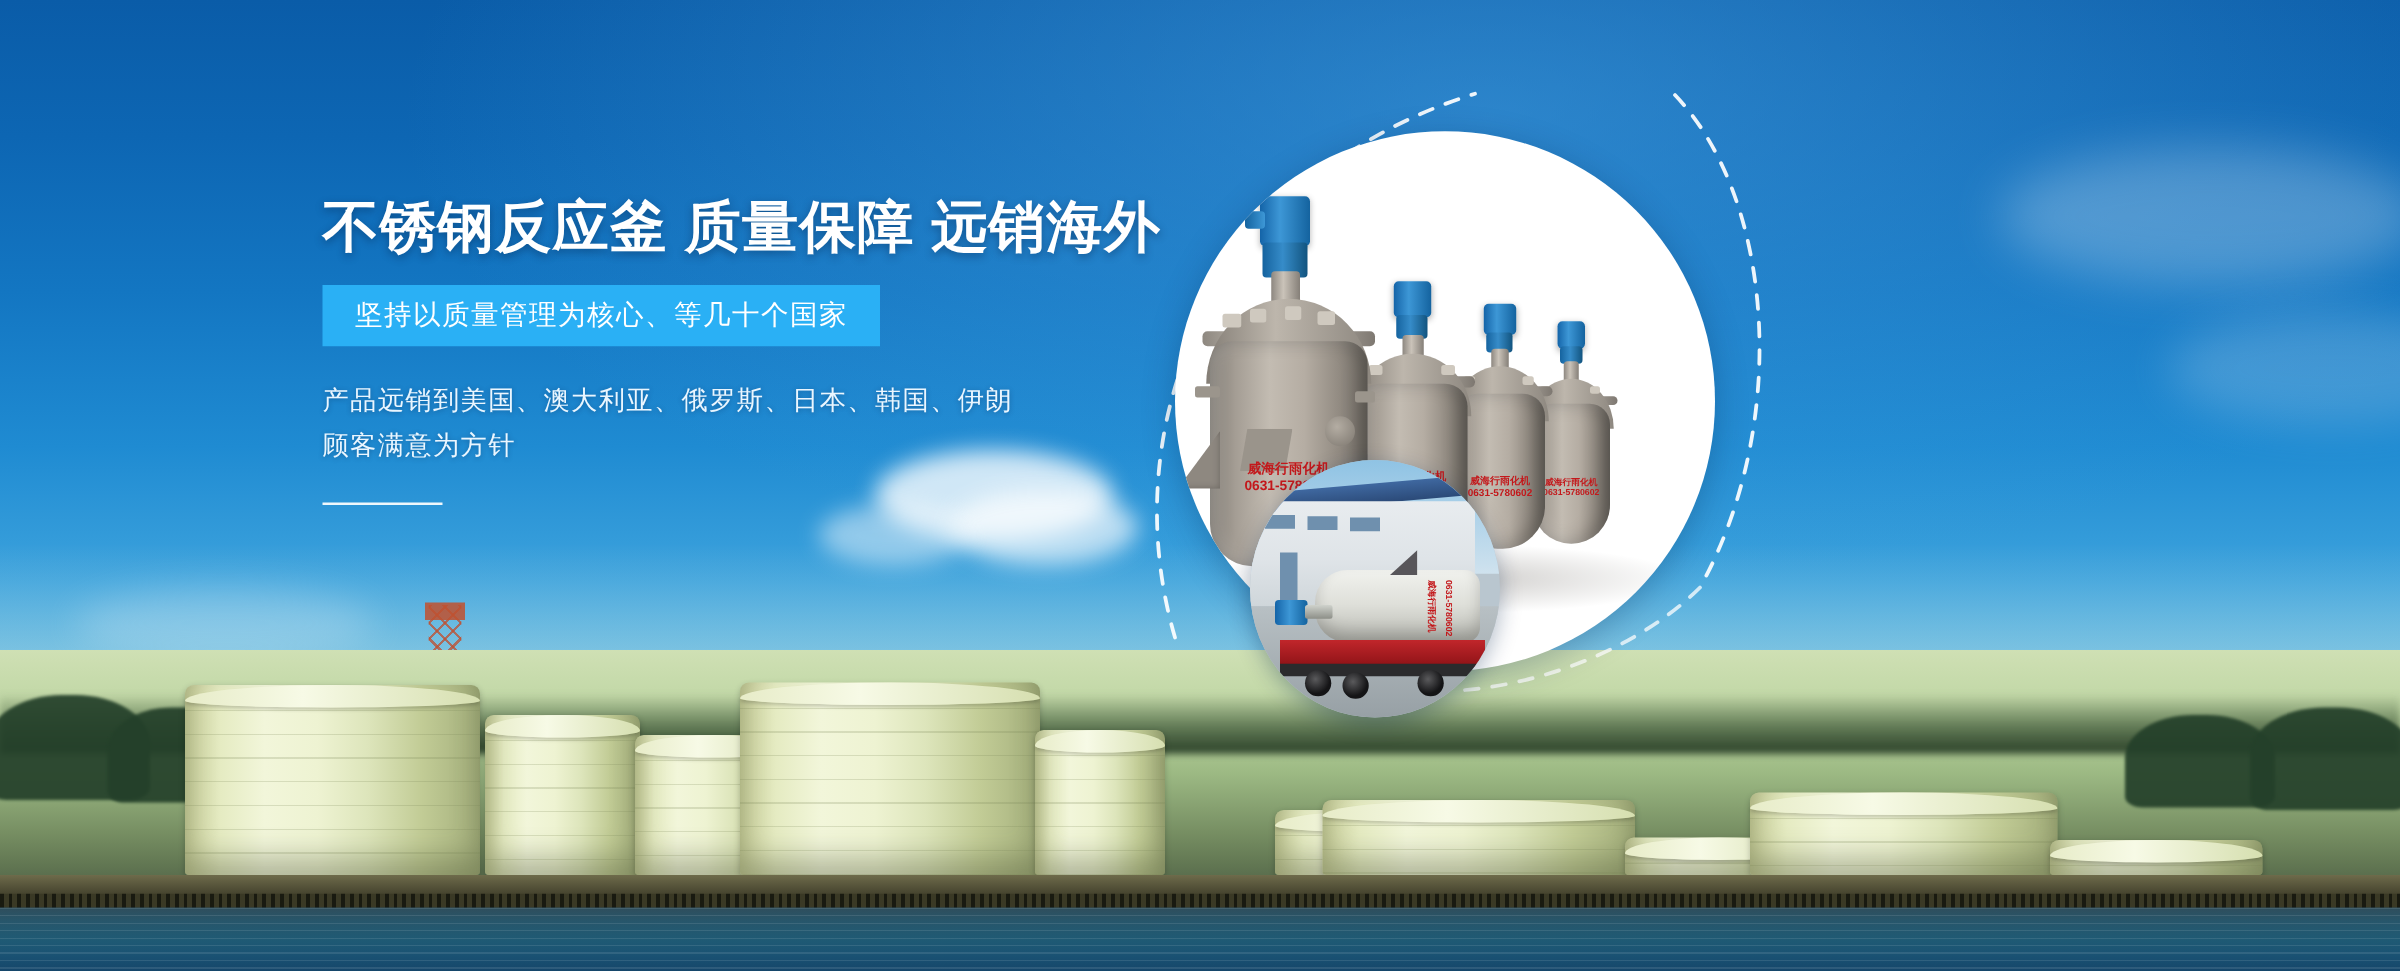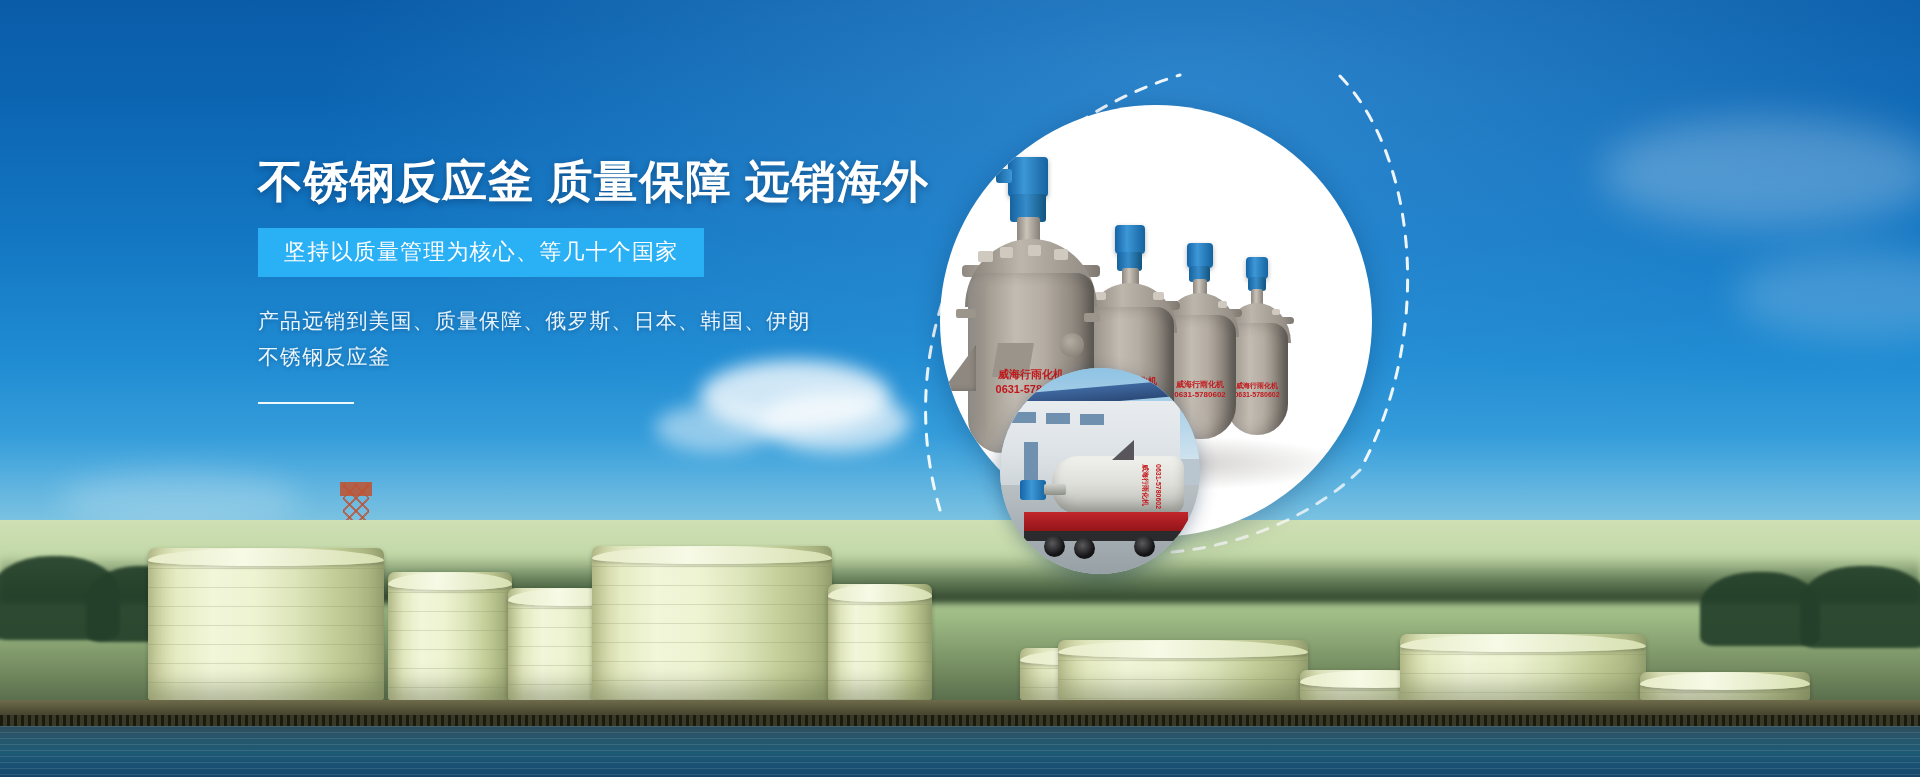--- a/index.html
+++ b/index.html
@@ -367,19 +367,19 @@
     <div class="f-chassis"></div>
     <div class="f-wheel" style="left:44px;  top:168px;"></div>
     <div class="f-wheel" style="left:74px;  top:170px;"></div>
     <div class="f-wheel" style="left:134px; top:168px;"></div>
   </div>
 
   <div class="copy">
     <div class="headline">不锈钢反应釜 质量保障 远销海外</div>
     <div class="subbar">坚持以质量管理为核心、等几十个国家</div>
     <div class="desc">
-      <div>产品远销到美国、质量保障、俄罗斯、日本、韩国、伊朗</div>
-      <div>不锈钢反应釜</div>
+      <div>产品远销到美国、澳大利亚、俄罗斯、日本、韩国、伊朗</div>
+      <div>顾客满意为方针</div>
     </div>
     <div class="rule"></div>
   </div>
 
 </div>
 
 </body></html>

